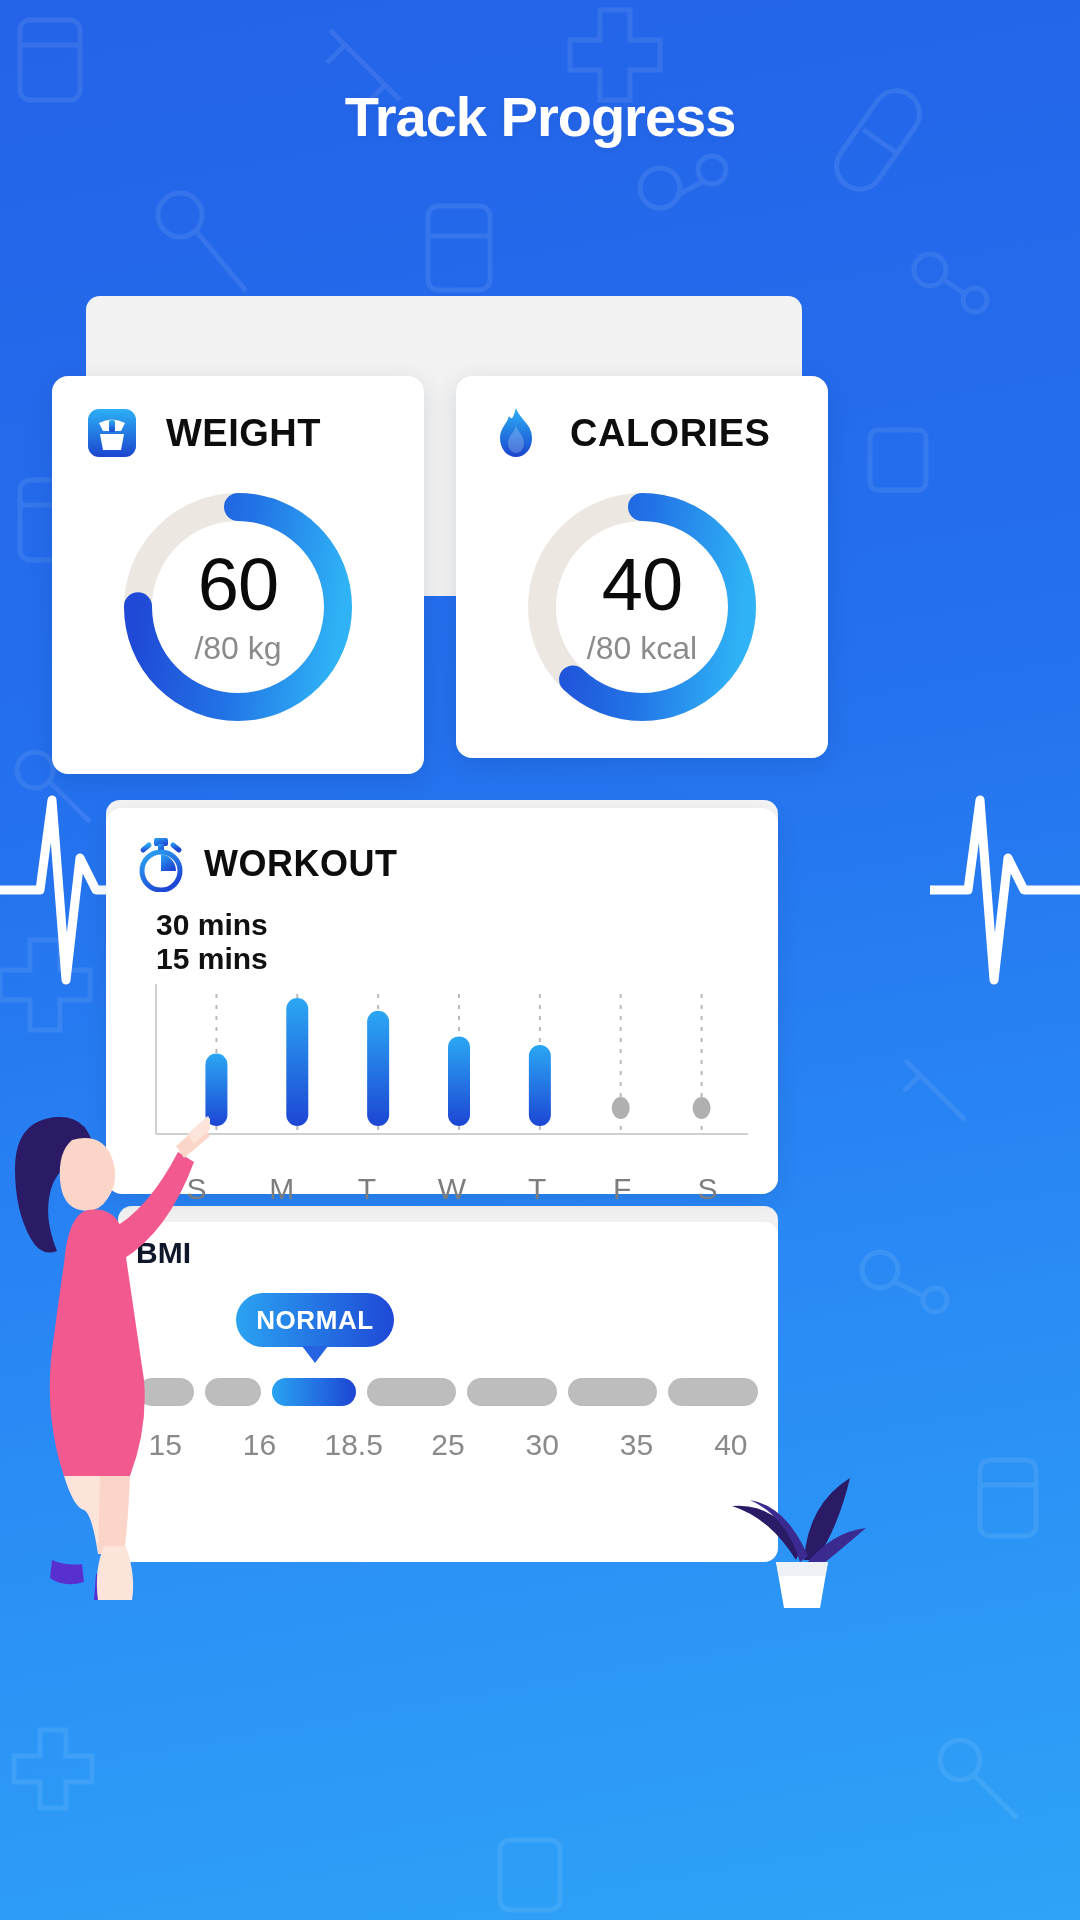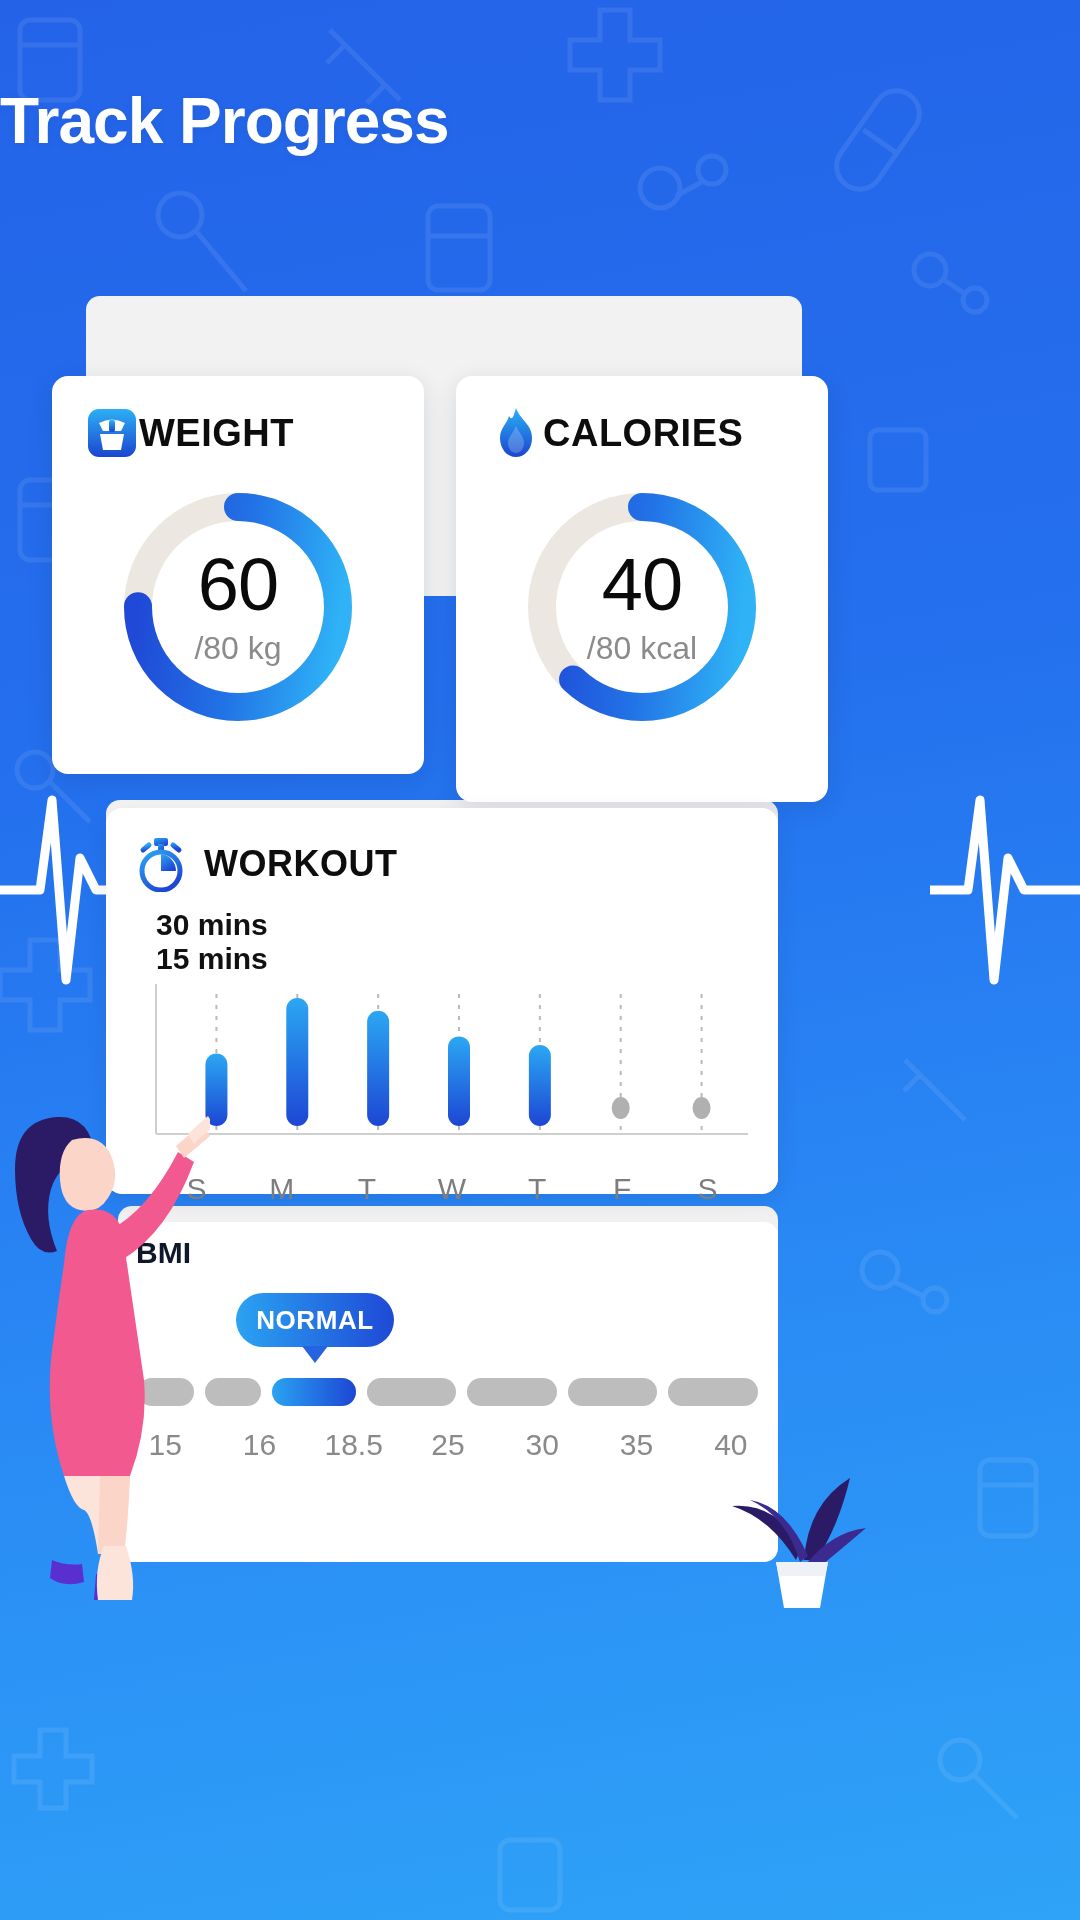--- a/index.html
+++ b/index.html
@@ -16,22 +16,22 @@
     position: absolute; inset: 0;
     background: linear-gradient(170deg, #2463e8 0%, #2470ee 38%, #2a8cf5 70%, #2ea3f7 100%);
     overflow: hidden;
   }
   #bg-icons { position: absolute; inset: 0; opacity: .16; }
   #ecg { position: absolute; left: 0; top: 740px; width: 1080px; height: 260px; }
 
   
   #title {
     position: absolute; top: 88px; left: 0; width: 1080px;
-    text-align: left;
-    font-size: 64px; font-weight: bold; color: #ffffff;
+    text-align: center;
+    font-size: 56px; font-weight: bold; color: #ffffff;
     letter-spacing: -1px;
     line-height: 1.05;
     text-shadow: 0 2px 10px rgba(0,0,0,.06);
   }
 
   
   .panel {
     position: absolute;
     background: #f2f2f2;
     border-radius: 14px;
@@ -47,24 +47,24 @@
   }
 
   
   .card {
     position: absolute;
     background: #ffffff;
     border-radius: 16px;
     box-shadow: 0 6px 24px rgba(10,30,70,.12);
   }
   #card-weight   { left: 52px;  top: 376px; width: 372px; height: 398px; }
-  #card-calories { left: 456px; top: 376px; width: 372px; height: 426px; }
+  #card-calories { left: 456px; top: 376px; width: 372px; height: 382px; }
 
   .card-head {
-    display: flex; align-items: center; gap: 1px;
+    display: flex; align-items: center; gap: 28px;
     padding: 30px 0 0 34px;
   }
   .card-title {
     font-size: 38px; font-weight: bold; color: #0d0d0d; letter-spacing: .5px;
   }
   .card-icon { width: 52px; height: 54px; flex: 0 0 auto; }
 
   .gauge-wrap {
     position: relative;
     width: 250px; height: 250px;

